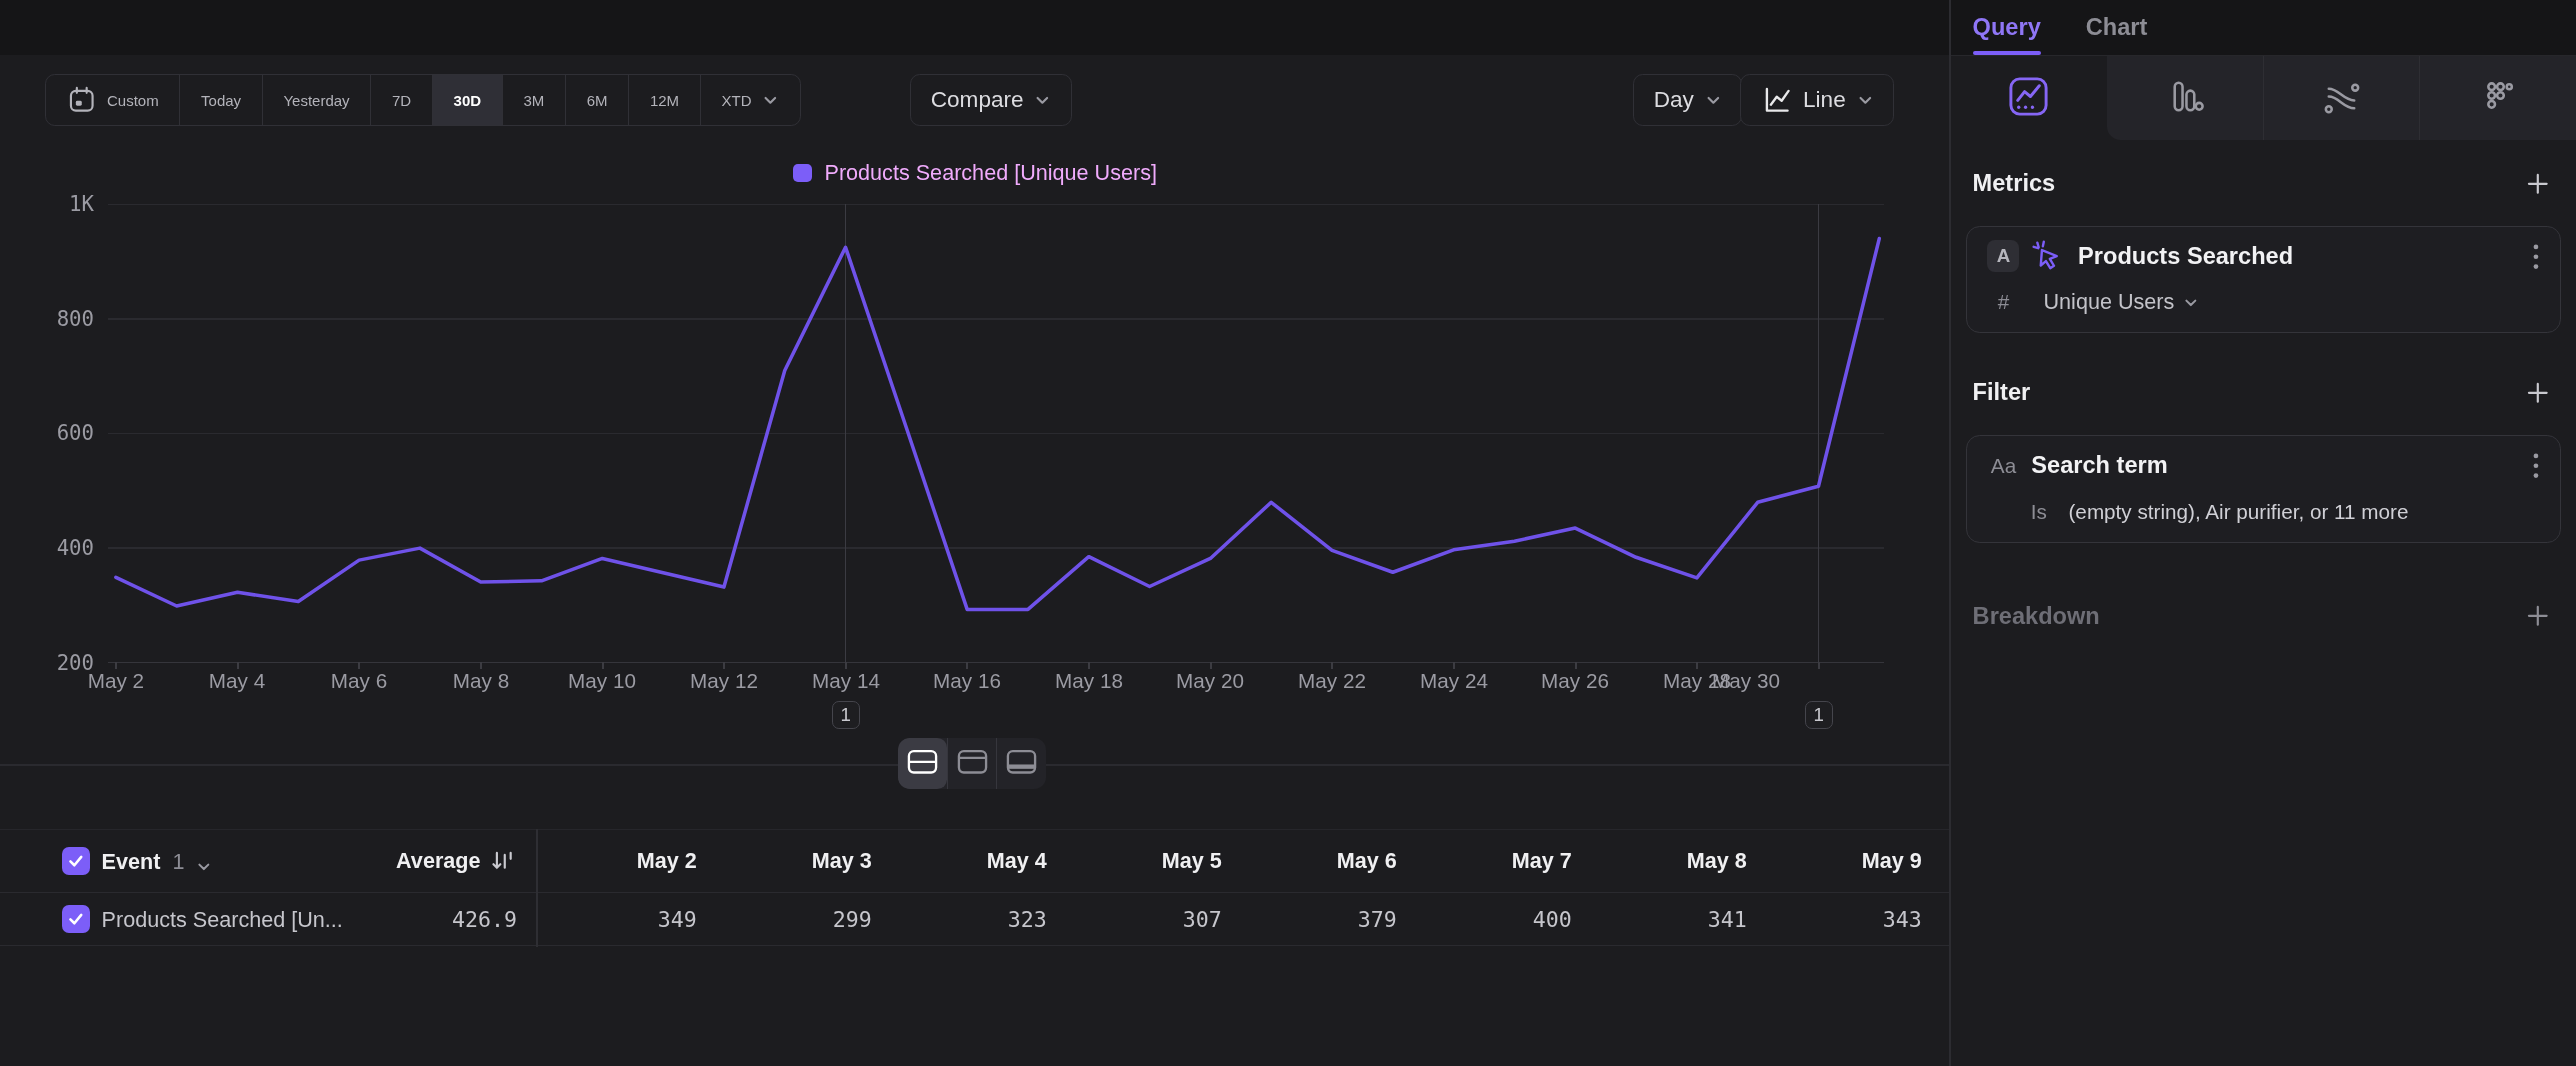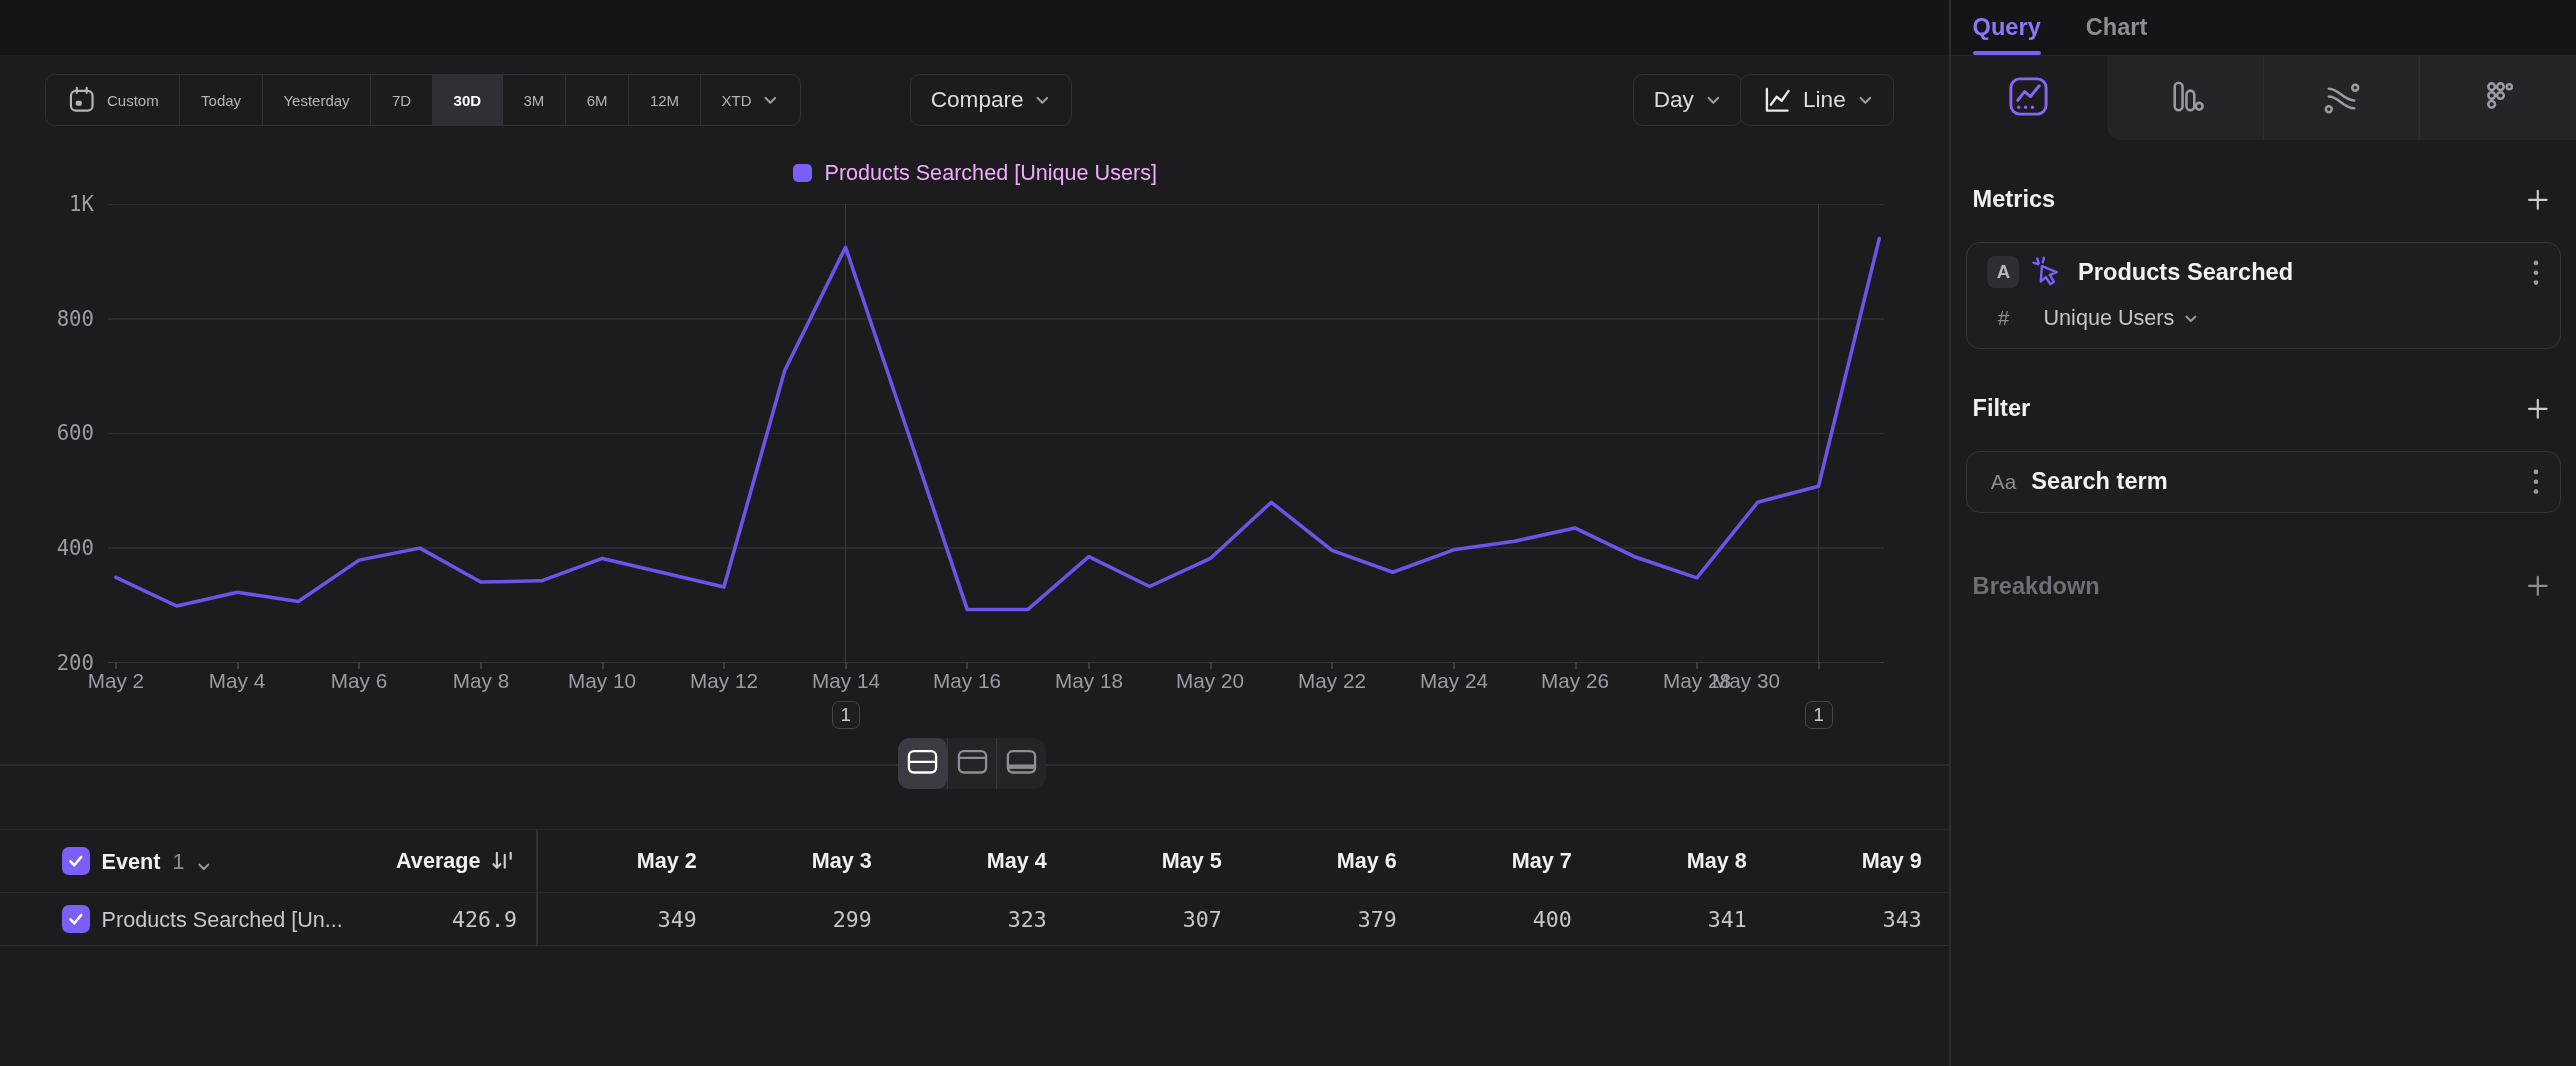--- a/index.html
+++ b/index.html
@@ -70,21 +70,21 @@
   .sb-tab.active{ color:#8f76f6; }
   .sb-tab.active::after{ content:""; position:absolute; left:0; right:0; bottom:0; height:3.9px;
     border-radius:2px; background:#7c5ef8; }
   .sb-strip{ position:absolute; left:0; top:55px; width:625px; height:85px; display:flex;
     border-top:1.5px solid #27272b; }
   .sb-stab{ flex:1; display:flex; align-items:center; justify-content:center; color:#9a9aa2; cursor:pointer; }
   .sb-stab.raised{ background:#242429; }
   .sb-stab.rounded{ border-bottom-left-radius:13.8px; }
   .sb-stab.raised + .sb-stab.raised{ border-left:1.5px solid #2e2e33; }
   .sb-stab.active{ color:#8666f5; }
-  .sb-content{ position:absolute; left:0; top:140px; width:625px; }
+  .sb-content{ position:absolute; left:0; top:124px; width:625px; }
   .sec-head{ display:flex; align-items:center; justify-content:space-between; height:33px;
     padding:0 25.6px 0 21.6px; }
   .sec-title{ font-size:23.6px; font-weight:700; color:#f0f0f2; }
   .sec-title.dim{ color:#6e6e76; }
   .plus{ color:#c9c9cf; cursor:pointer; display:inline-flex; }
   .plus.dim{ color:#8d8d95; }
   .mh-metrics{ margin-top:43px; }
   .mh-filter{ margin-top:43px; }
   .mh-breakdown{ margin-top:57px; }
   .card{ margin:25.6px 14.8px 0; border:1.5px solid #34343a; border-radius:13.8px; background:#1e1e22; padding:6.9px 0; }
@@ -447,20 +447,24 @@
           <span class="aa">Aa</span>
           <span class="card-title">Search term</span>
           <span class="kebab">
             <svg width="7.9" height="29.5" viewBox="0 0 8 30">
                 <circle cx="4" cy="5" r="2.4" fill="currentColor"></circle>
                 <circle cx="4" cy="15" r="2.4" fill="currentColor"></circle>
                 <circle cx="4" cy="25" r="2.4" fill="currentColor"></circle>
               </svg>
           </span>
         </div>
+        <div class="card-row fv-row">
+          <span class="op">Is</span>
+          <span class="filter-value">(empty string), Air purifier, or 11 more</span>
+        </div>
       </div>
 
       <div class="sec-head mh-breakdown">
         <span class="sec-title dim">Breakdown</span>
         <span class="plus dim">
           <svg width="25.6" height="25.6" viewBox="0 0 26 26" fill="none" stroke="currentColor" stroke-width="2.2" stroke-linecap="round">
               <path d="M13 4v18M4 13h18"></path>
             </svg>
         </span>
       </div>

